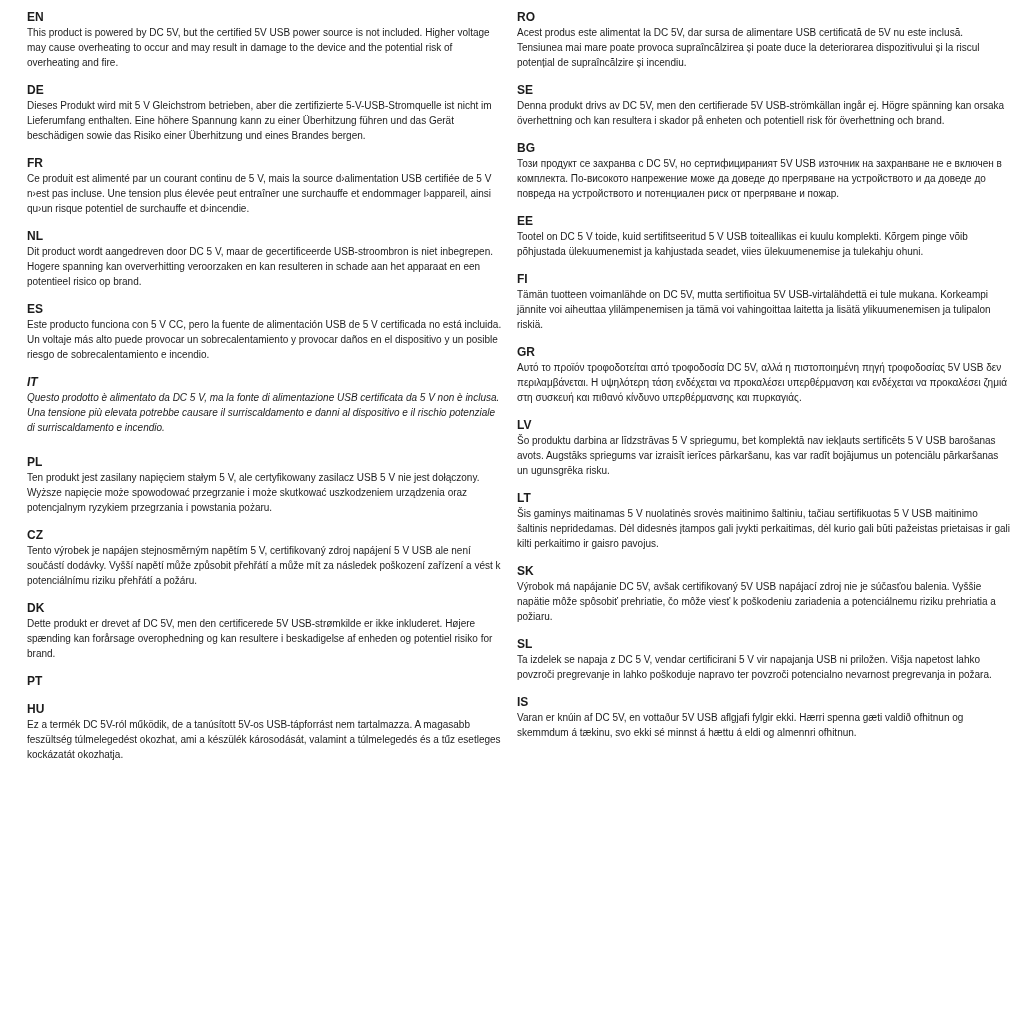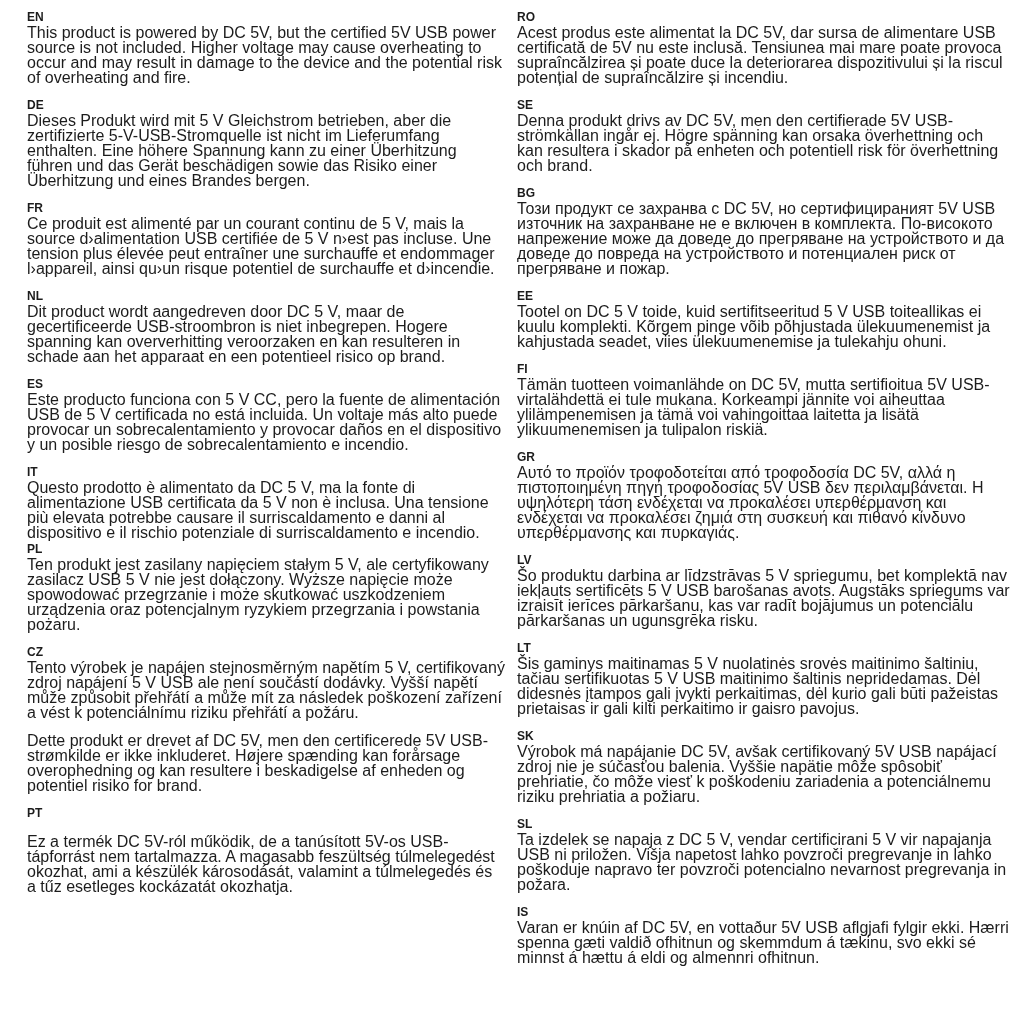--- a/index.html
+++ b/index.html
@@ -23,30 +23,31 @@
     grid-template-columns: 478px 1fr;
     column-gap: 12px;
   }
   .column {
     display: block;
   }
   .lang-section {
     margin: 0 0 13px 0;
   }
   .lang-section.tight {
-    margin-bottom: 2px;
+    margin-bottom: 20px;
+    font-style: italic;
   }
   .lang-code {
     font-size: 12px;
     line-height: 15px;
     font-weight: bold;
     margin: 0;
   }
   .lang-text {
-    font-size: 16px;
+    font-size: 10px;
     line-height: 15px;
     margin: 0;
     text-align: left;
   }
 </style>
 </head>
 <body>
 
 <div class="page">
 
@@ -77,26 +78,28 @@
     </div>
     <div class="lang-section">
       <p class="lang-code">PL</p>
       <p class="lang-text">Ten produkt jest zasilany napięciem stałym 5 V, ale certyfikowany zasilacz USB 5 V nie jest dołączony. Wyższe napięcie może spowodować przegrzanie i może skutkować uszkodzeniem urządzenia oraz potencjalnym ryzykiem przegrzania i powstania pożaru.</p>
     </div>
     <div class="lang-section">
       <p class="lang-code">CZ</p>
       <p class="lang-text">Tento výrobek je napájen stejnosměrným napětím 5 V, certifikovaný zdroj napájení 5 V USB ale není součástí dodávky. Vyšší napětí může způsobit přehřátí a může mít za následek poškození zařízení a vést k potenciálnímu riziku přehřátí a požáru.</p>
     </div>
     <div class="lang-section">
+      <p class="lang-code">DK</p>
       <p class="lang-text">Dette produkt er drevet af DC 5V, men den certificerede 5V USB-strømkilde er ikke inkluderet. Højere spænding kan forårsage overophedning og kan resultere i beskadigelse af enheden og potentiel risiko for brand.</p>
     </div>
     <div class="lang-section">
       <p class="lang-code">PT</p>
     </div>
     <div class="lang-section">
+      <p class="lang-code">HU</p>
       <p class="lang-text">Ez a termék DC 5V-ról működik, de a tanúsított 5V-os USB-tápforrást nem tartalmazza. A magasabb feszültség túlmelegedést okozhat, ami a készülék károsodását, valamint a túlmelegedés és a tűz esetleges kockázatát okozhatja.</p>
     </div>
   </div>
 
   <div class="column">
     <div class="lang-section">
       <p class="lang-code">RO</p>
       <p class="lang-text">Acest produs este alimentat la DC 5V, dar sursa de alimentare USB certificată de 5V nu este inclusă. Tensiunea mai mare poate provoca supraîncălzirea și poate duce la deteriorarea dispozitivului și la riscul potențial de supraîncălzire și incendiu.</p>
     </div>
     <div class="lang-section">

